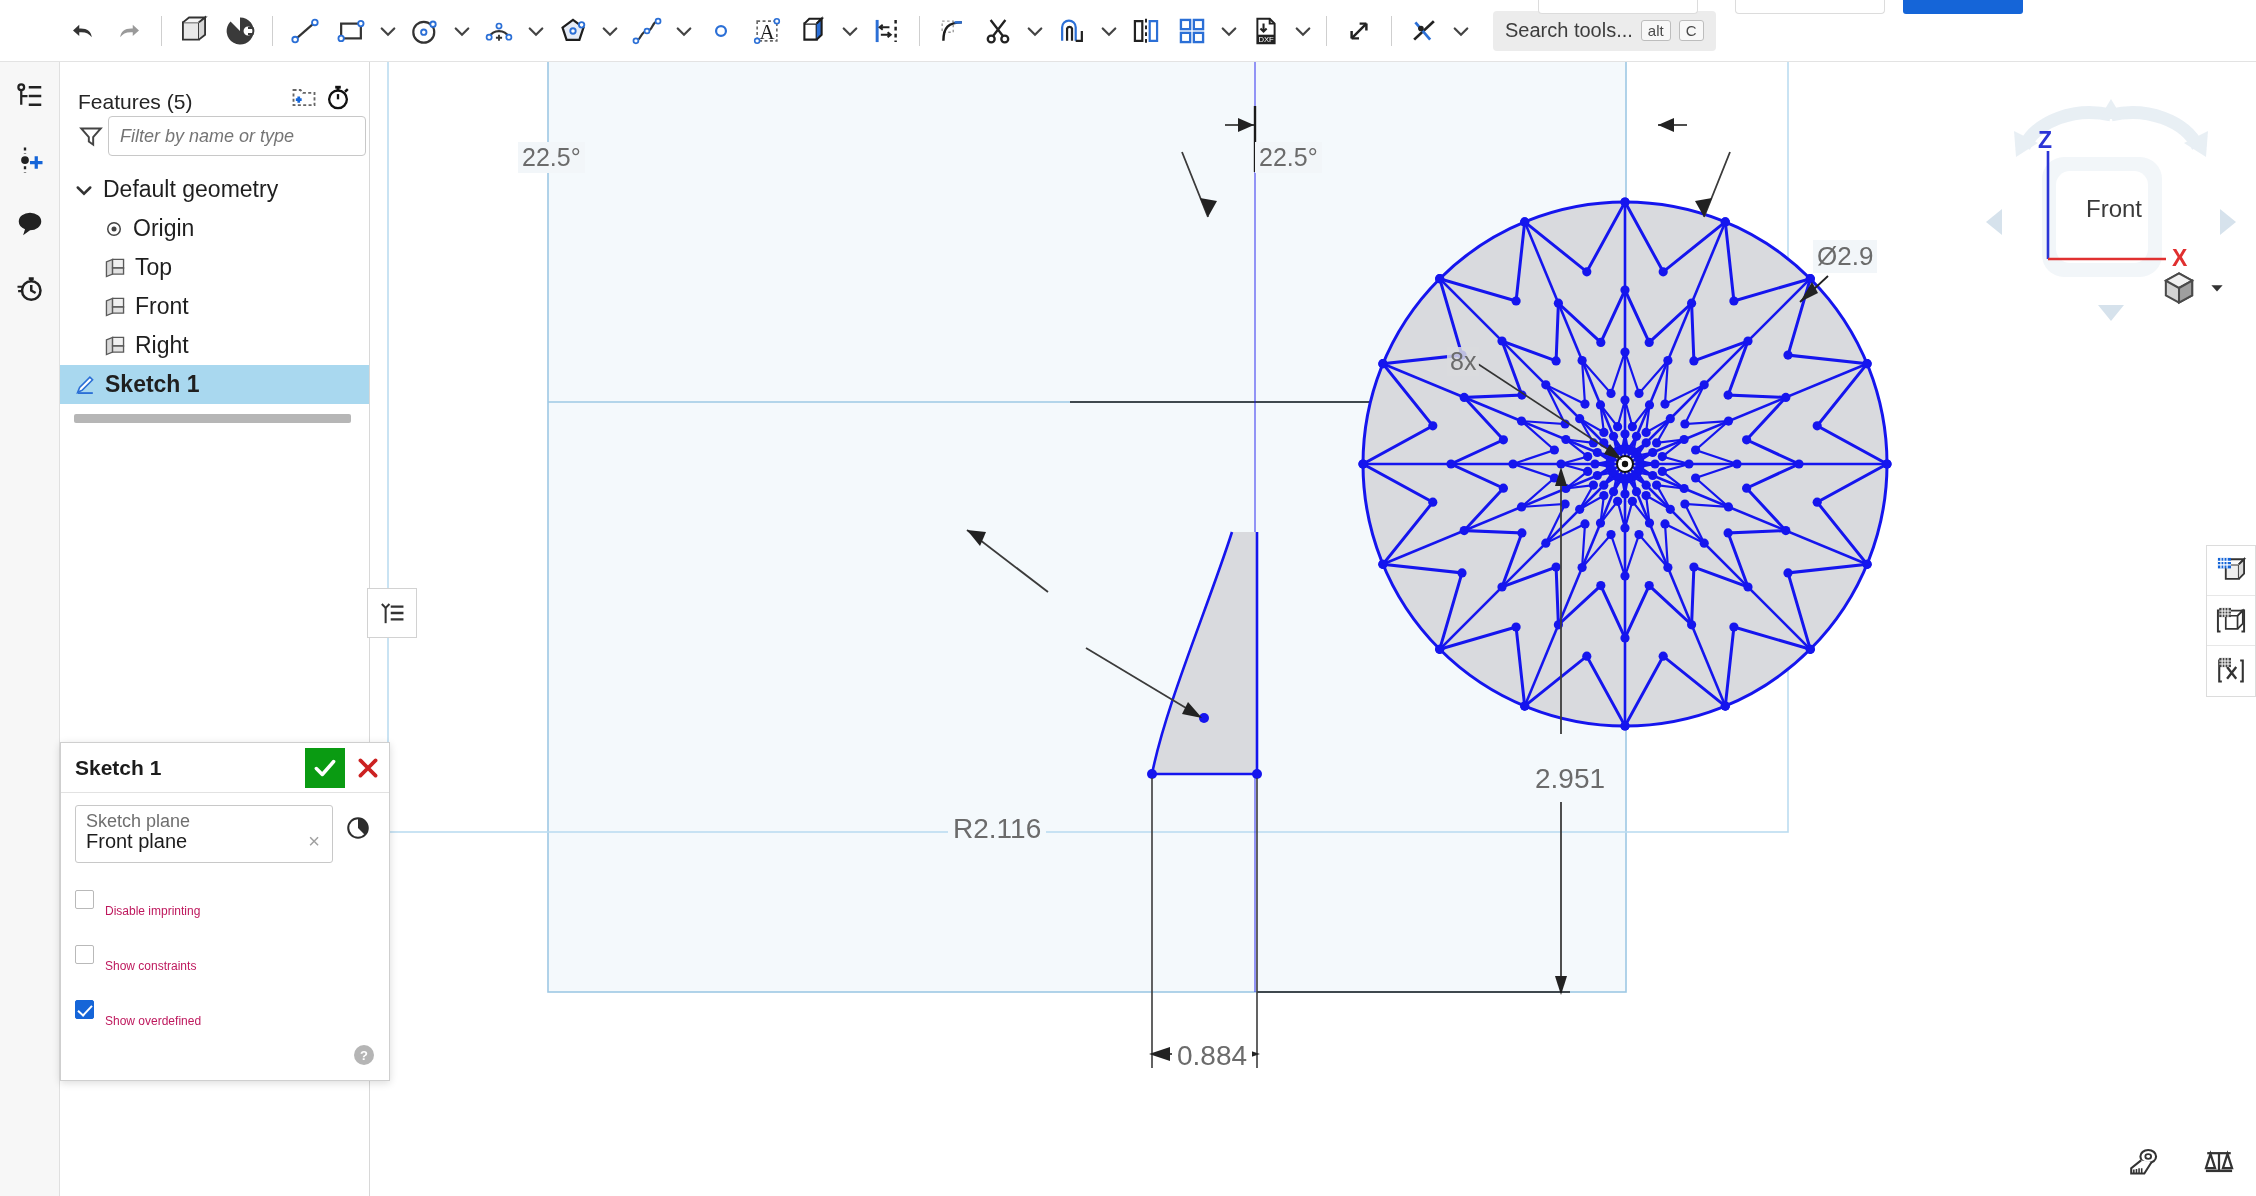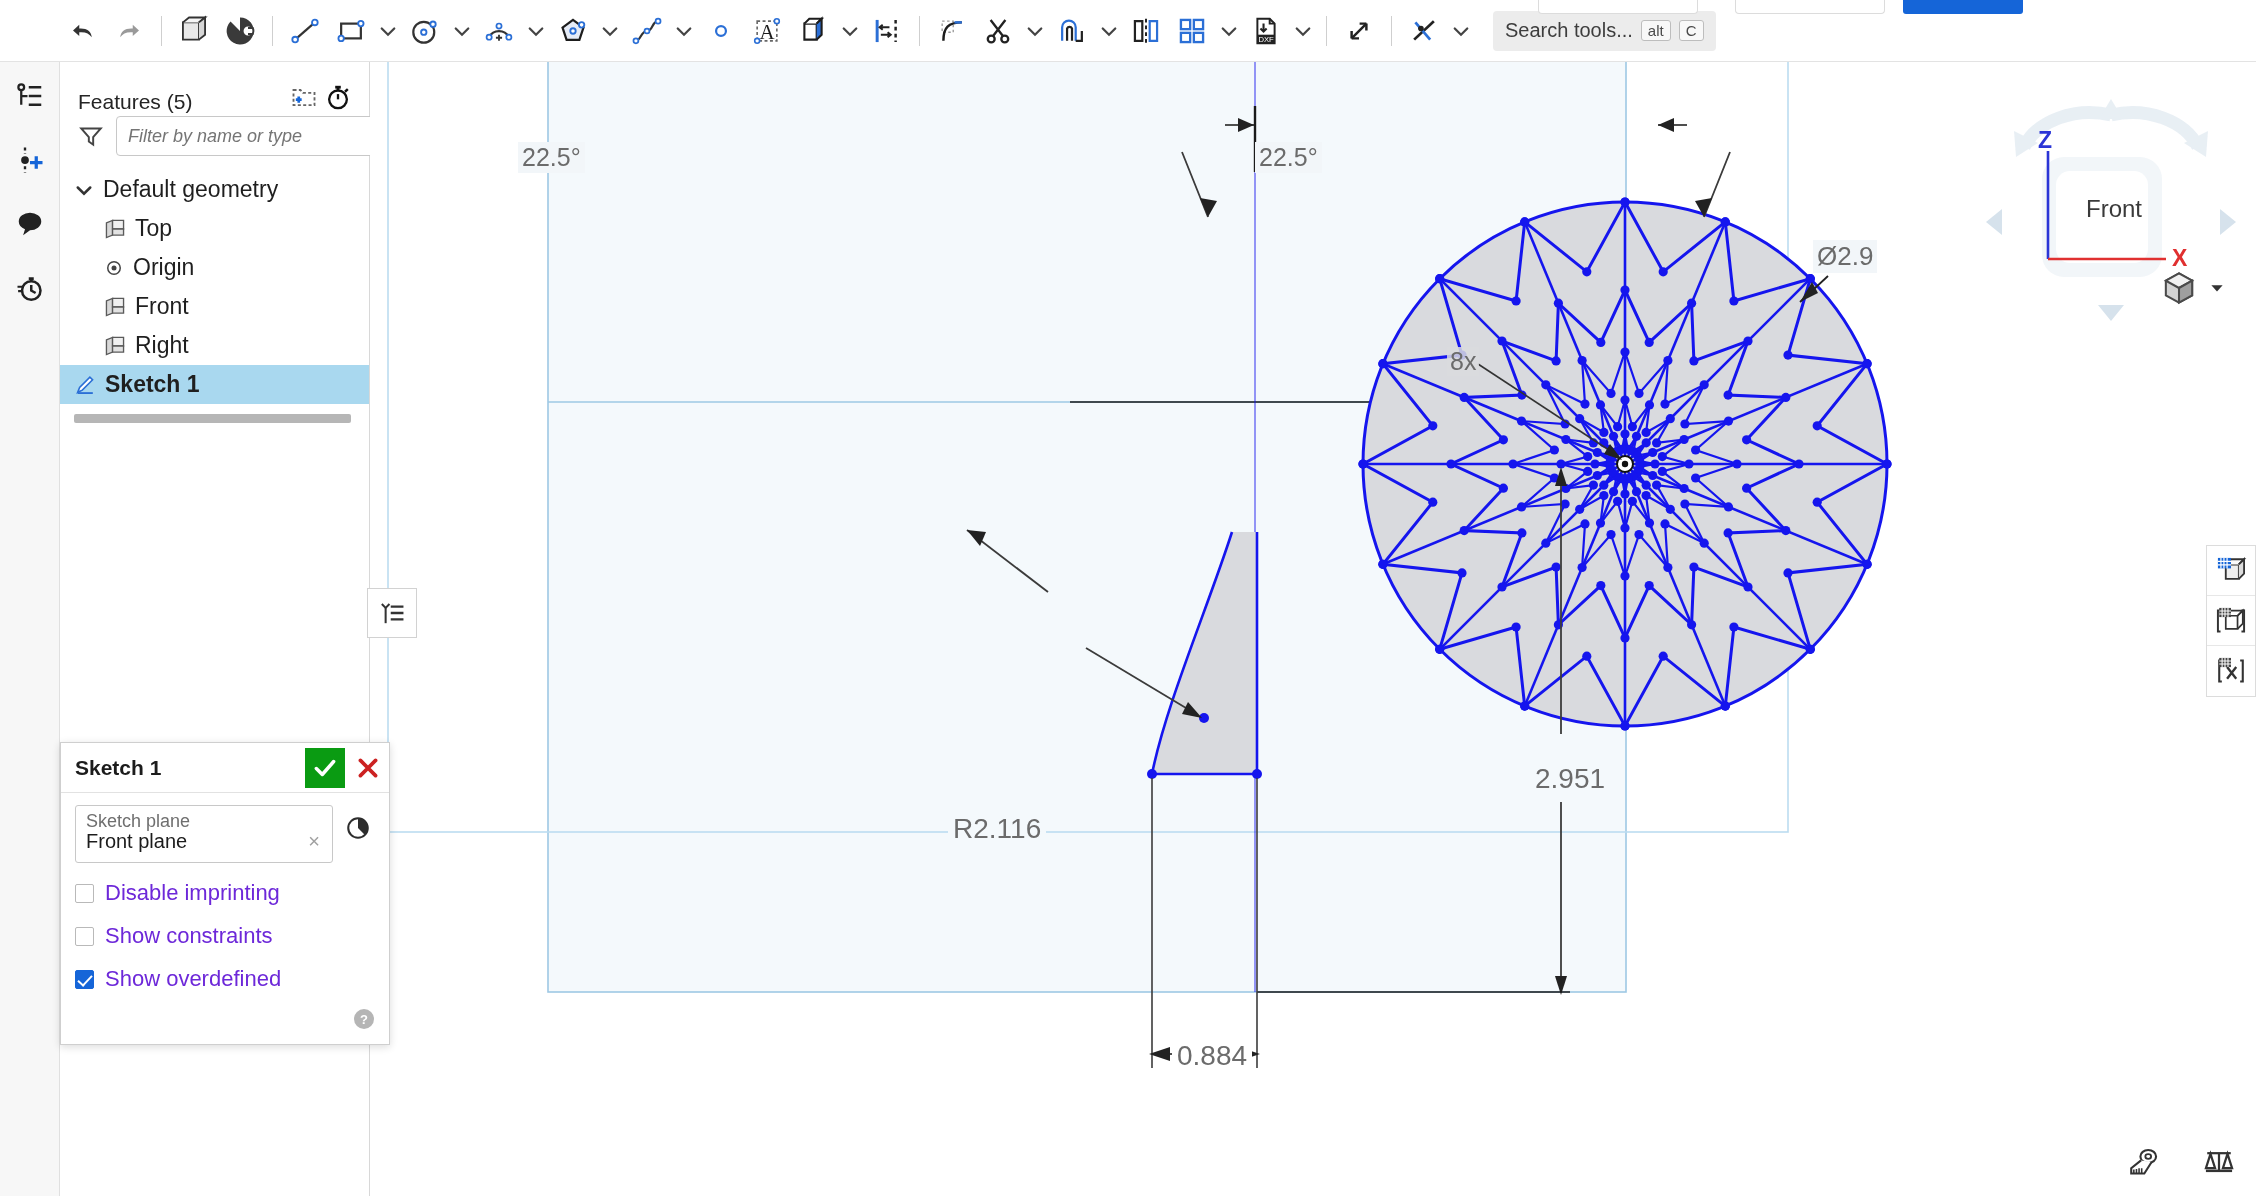--- a/index.html
+++ b/index.html
@@ -40,21 +40,21 @@
   
   .panel {
     position: absolute; left: 60px; top: 62px; width: 310px; height: 1134px;
     background: #ffffff; border-right: 1px solid #d8d8d8;
   }
   .panel-head {
     height: 52px; display: flex; align-items: flex-end; padding: 0 14px 0 18px;
   }
   .panel-title { font-size: 21px; font-weight: 400; color: #252525; flex: 1; }
   .panel-head-icon { width: 34px; height: 34px; display: flex; align-items: center; justify-content: center; cursor: pointer; }
-  .filter-row { display: flex; align-items: center; padding: 2px 14px 0 18px; gap: 12px; }
+  .filter-row { display: flex; align-items: center; padding: 2px 14px 0 18px; gap: 4px; }
   .filter-input {
     flex: 1; height: 40px; border: 1px solid #c8c8c8; border-radius: 4px;
     padding: 0 11px; font-size: 18px; font-style: italic; color: #9a9a9a;
     font-family: "Liberation Sans", sans-serif; background: #fff;
   }
   .tree { padding-top: 14px; font-size: 23px; }
   .tree-row {
     display: flex; align-items: center; height: 39px; padding-left: 14px; cursor: pointer; gap: 9px;
   }
   .tree-row.selected { background: #a9d8ef; }
@@ -96,21 +96,21 @@
   .chk-row { display: flex; align-items: center; gap: 11px; margin-top: 17px; cursor: pointer; }
   .chk {
     width: 19px; height: 19px; border: 1px solid #b9b9b9; border-radius: 2px; background: #fff;
     flex: 0 0 auto; position: relative;
   }
   .chk.on { background: #1565d8; border-color: #1565d8; }
   .chk.on::after {
     content: ""; position: absolute; left: 5px; top: 1px; width: 6px; height: 12px;
     border: solid #fff; border-width: 0 2.5px 2.5px 0; transform: rotate(43deg);
   }
-  .chk-label { font-size: 22px; color: #6d28d9; }
+  .chk-label { font-size: 12px; color: #be185d; margin-top: 24px; }
   .dlg-help { display: flex; justify-content: flex-end; margin-top: 16px; }
   .help-dot { width: 22px; height: 22px; cursor: pointer; }
 
   
   .canvas {
     position: absolute; left: 370px; top: 62px; width: 1886px; height: 1134px;
     background: #ffffff; overflow: hidden;
   }
   .float-btn {
     position: absolute; left: 367px; top: 588px; width: 50px; height: 50px;
@@ -476,41 +476,41 @@
 
     <div class="tree">
 
       <div class="tree-row">
         <span>
           <svg width="20" height="20" viewBox="0 0 16 16">
               <path d="M3 6 L8 11 L13 6" fill="none" stroke="#333" stroke-width="2" stroke-linecap="round"></path>
             </svg>
         </span>
         <span class="tree-label">Default geometry</span>
+      </div>
+
+      <div class="tree-row child">
+        <span>
+          <svg width="20" height="20" viewBox="0 0 16 16">
+              <circle cx="8" cy="8" r="5" fill="none" stroke="#444" stroke-width="1.2"></circle>
+              <circle cx="8" cy="8" r="2" fill="#444"></circle>
+            </svg>
+        </span>
+        <span class="tree-label">Origin</span>
       </div>
 
       <div class="tree-row child">
         <span>
           <svg width="22" height="22" viewBox="0 0 18 18">
             <path d="M2 4 L7 2 L7 14 L2 16 Z" fill="#d8d8d8" stroke="#5a5a5a" stroke-width="1.1"></path>
             <path d="M7 2 L16 2 L16 9 L7 9 Z" fill="#f0f0f0" stroke="#5a5a5a" stroke-width="1.1"></path>
             <path d="M7 9 L16 9 L16 14 L7 14 Z" fill="#e2e2e2" stroke="#5a5a5a" stroke-width="1.1"></path>
           </svg>
         </span>
         <span class="tree-label">Top</span>
-      </div>
-
-      <div class="tree-row child">
-        <span>
-          <svg width="20" height="20" viewBox="0 0 16 16">
-              <circle cx="8" cy="8" r="5" fill="none" stroke="#444" stroke-width="1.2"></circle>
-              <circle cx="8" cy="8" r="2" fill="#444"></circle>
-            </svg>
-        </span>
-        <span class="tree-label">Origin</span>
       </div>
 
       <div class="tree-row child">
         <span>
           <svg width="22" height="22" viewBox="0 0 18 18">
             <path d="M2 4 L7 2 L7 14 L2 16 Z" fill="#d8d8d8" stroke="#5a5a5a" stroke-width="1.1"></path>
             <path d="M7 2 L16 2 L16 9 L7 9 Z" fill="#f0f0f0" stroke="#5a5a5a" stroke-width="1.1"></path>
             <path d="M7 9 L16 9 L16 14 L7 14 Z" fill="#e2e2e2" stroke="#5a5a5a" stroke-width="1.1"></path>
           </svg>
         </span>

